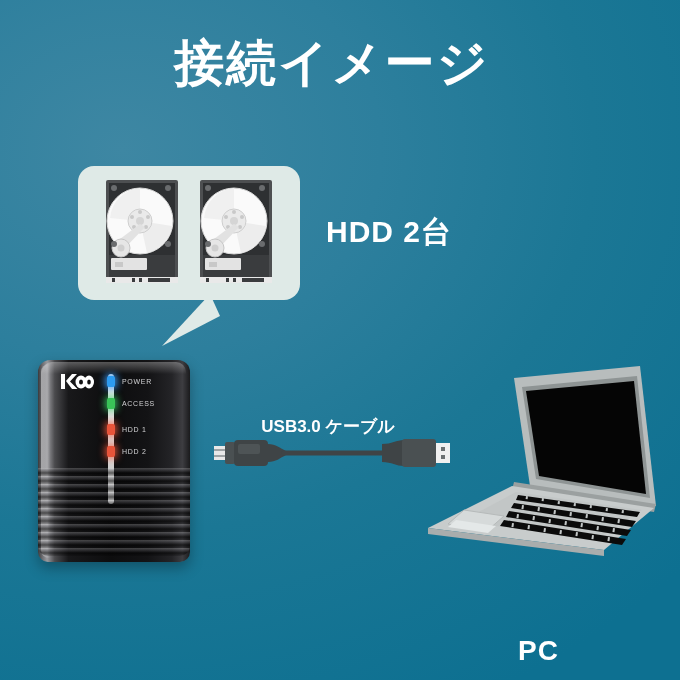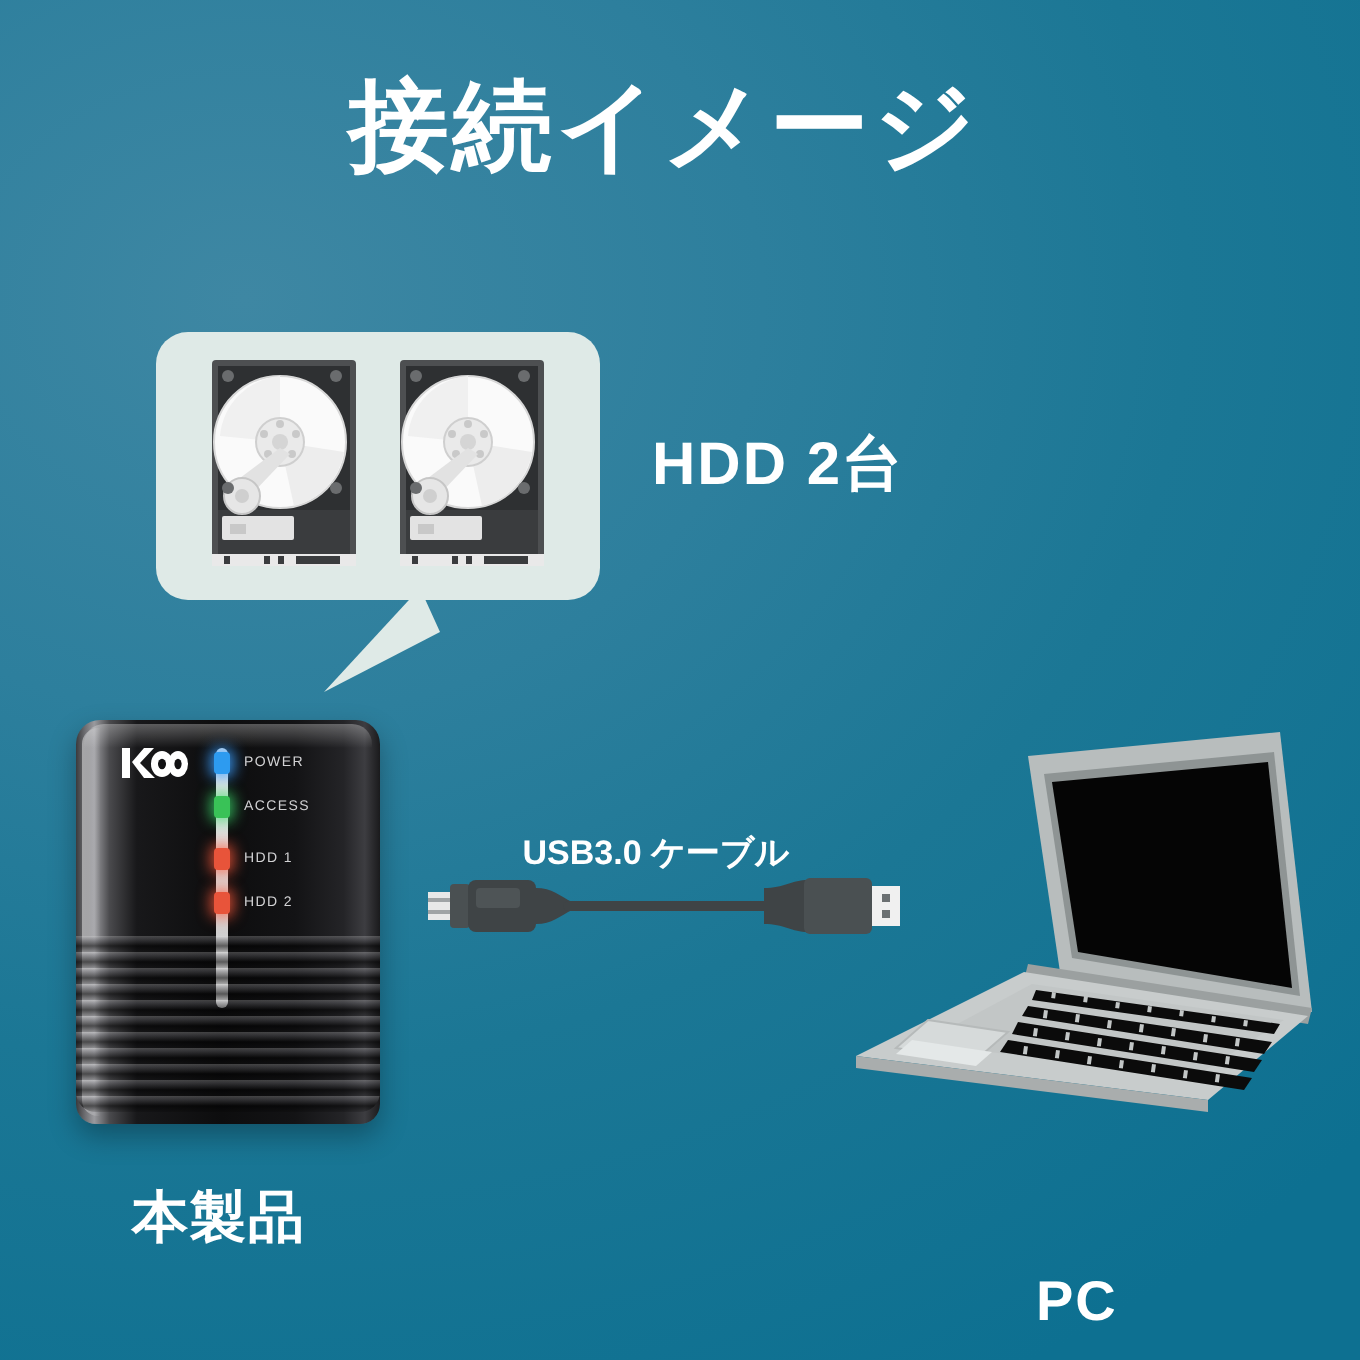--- a/index.html
+++ b/index.html
@@ -425,16 +425,15 @@
       <rect x="158" y="174" width="2" height="4" transform="rotate(8 158 174)"></rect>
       <rect x="174" y="177" width="2" height="4" transform="rotate(8 174 177)"></rect>
       <rect x="190" y="179" width="2" height="4" transform="rotate(8 190 179)"></rect>
     </g>
 
     <polygon points="46,152 86,158 70,172 30,166" fill="#d6dada"></polygon>
     <polygon points="46,152 86,158 70,172 30,166" fill="none" stroke="#b6baba" stroke-width="1"></polygon>
     <polygon points="38,162 78,168 70,175 30,169" fill="#e4e8e8"></polygon>
   </svg>
 
-  <div class="cap cap-product">本製品</div>
   <div class="cap cap-pc">PC</div>
 
 </div>
 
 </body></html>

